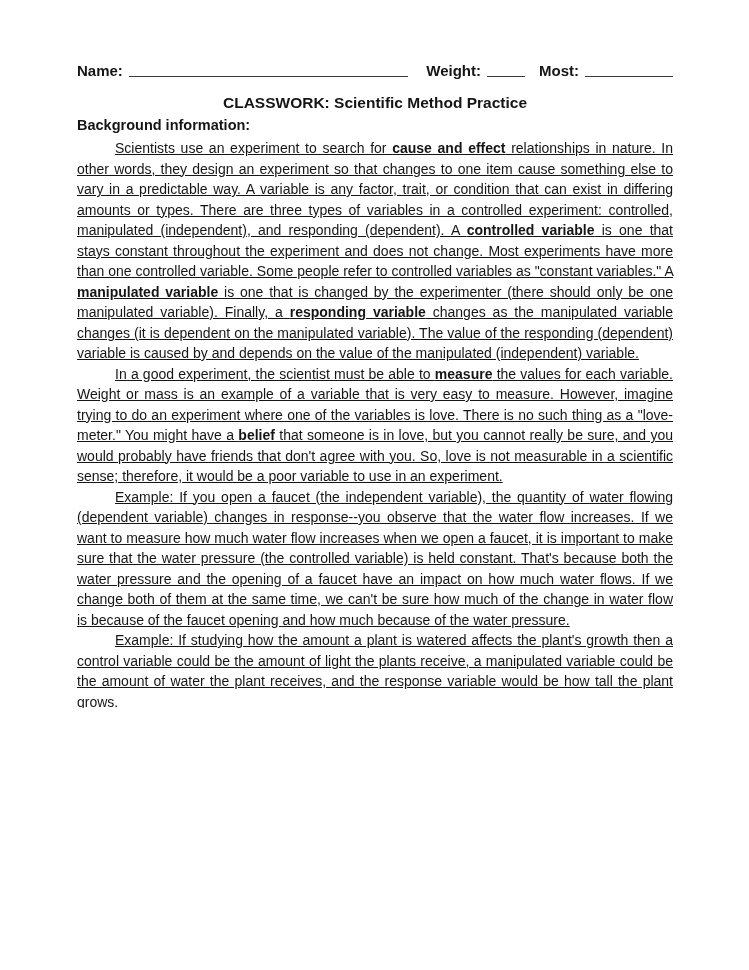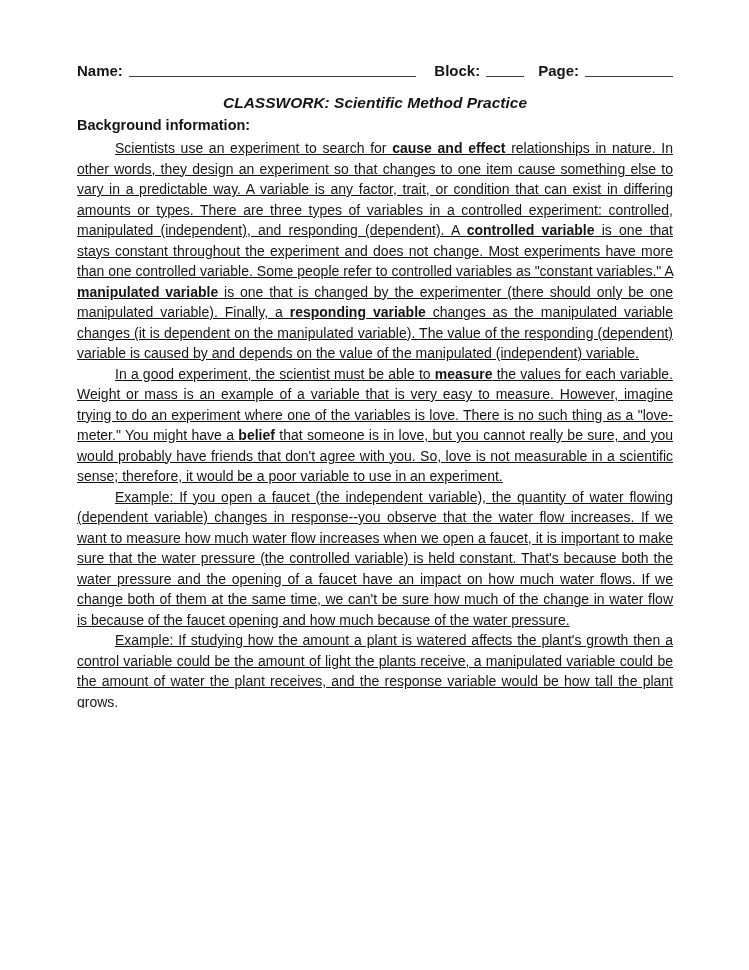--- a/index.html
+++ b/index.html
@@ -39,21 +39,20 @@
   .blank-name  { flex: 1 1 auto; margin-right: 18px; }
   .blank-block { width: 38px; margin-right: 14px; }
   .blank-date  { width: 88px; }
 
   
   .title-block {
     margin-top: 12px;
     text-align: center;
     font-size: 15.5px;
     font-weight: bold;
-    font-style: italic;
     line-height: 24px;
   }
   .section-heading {
     margin-top: 7px;
     font-size: 14.5px;
     font-weight: bold;
     line-height: 20px;
     letter-spacing: 0.3px;
   }
   .background-heading {
@@ -95,23 +94,23 @@
   .footer .fitalic { font-style: italic; }
 </style>
 </head>
 <body>
 
 <div class="page">
 
   <div class="name-row">
     <span>Name:</span>
     <span class="blank blank-name"></span>
-    <span>Block:</span>
+    <span>Weight:</span>
     <span class="blank blank-block"></span>
-    <span>Page:</span>
+    <span>Most:</span>
     <span class="blank blank-date"></span>
   </div>
 
   <div class="title-block">
     <div>CLASSWORK: Scientific Method Practice</div>
   </div>
 
   <div class="background-heading">Background information:</div>
 
   <div class="body-text">

